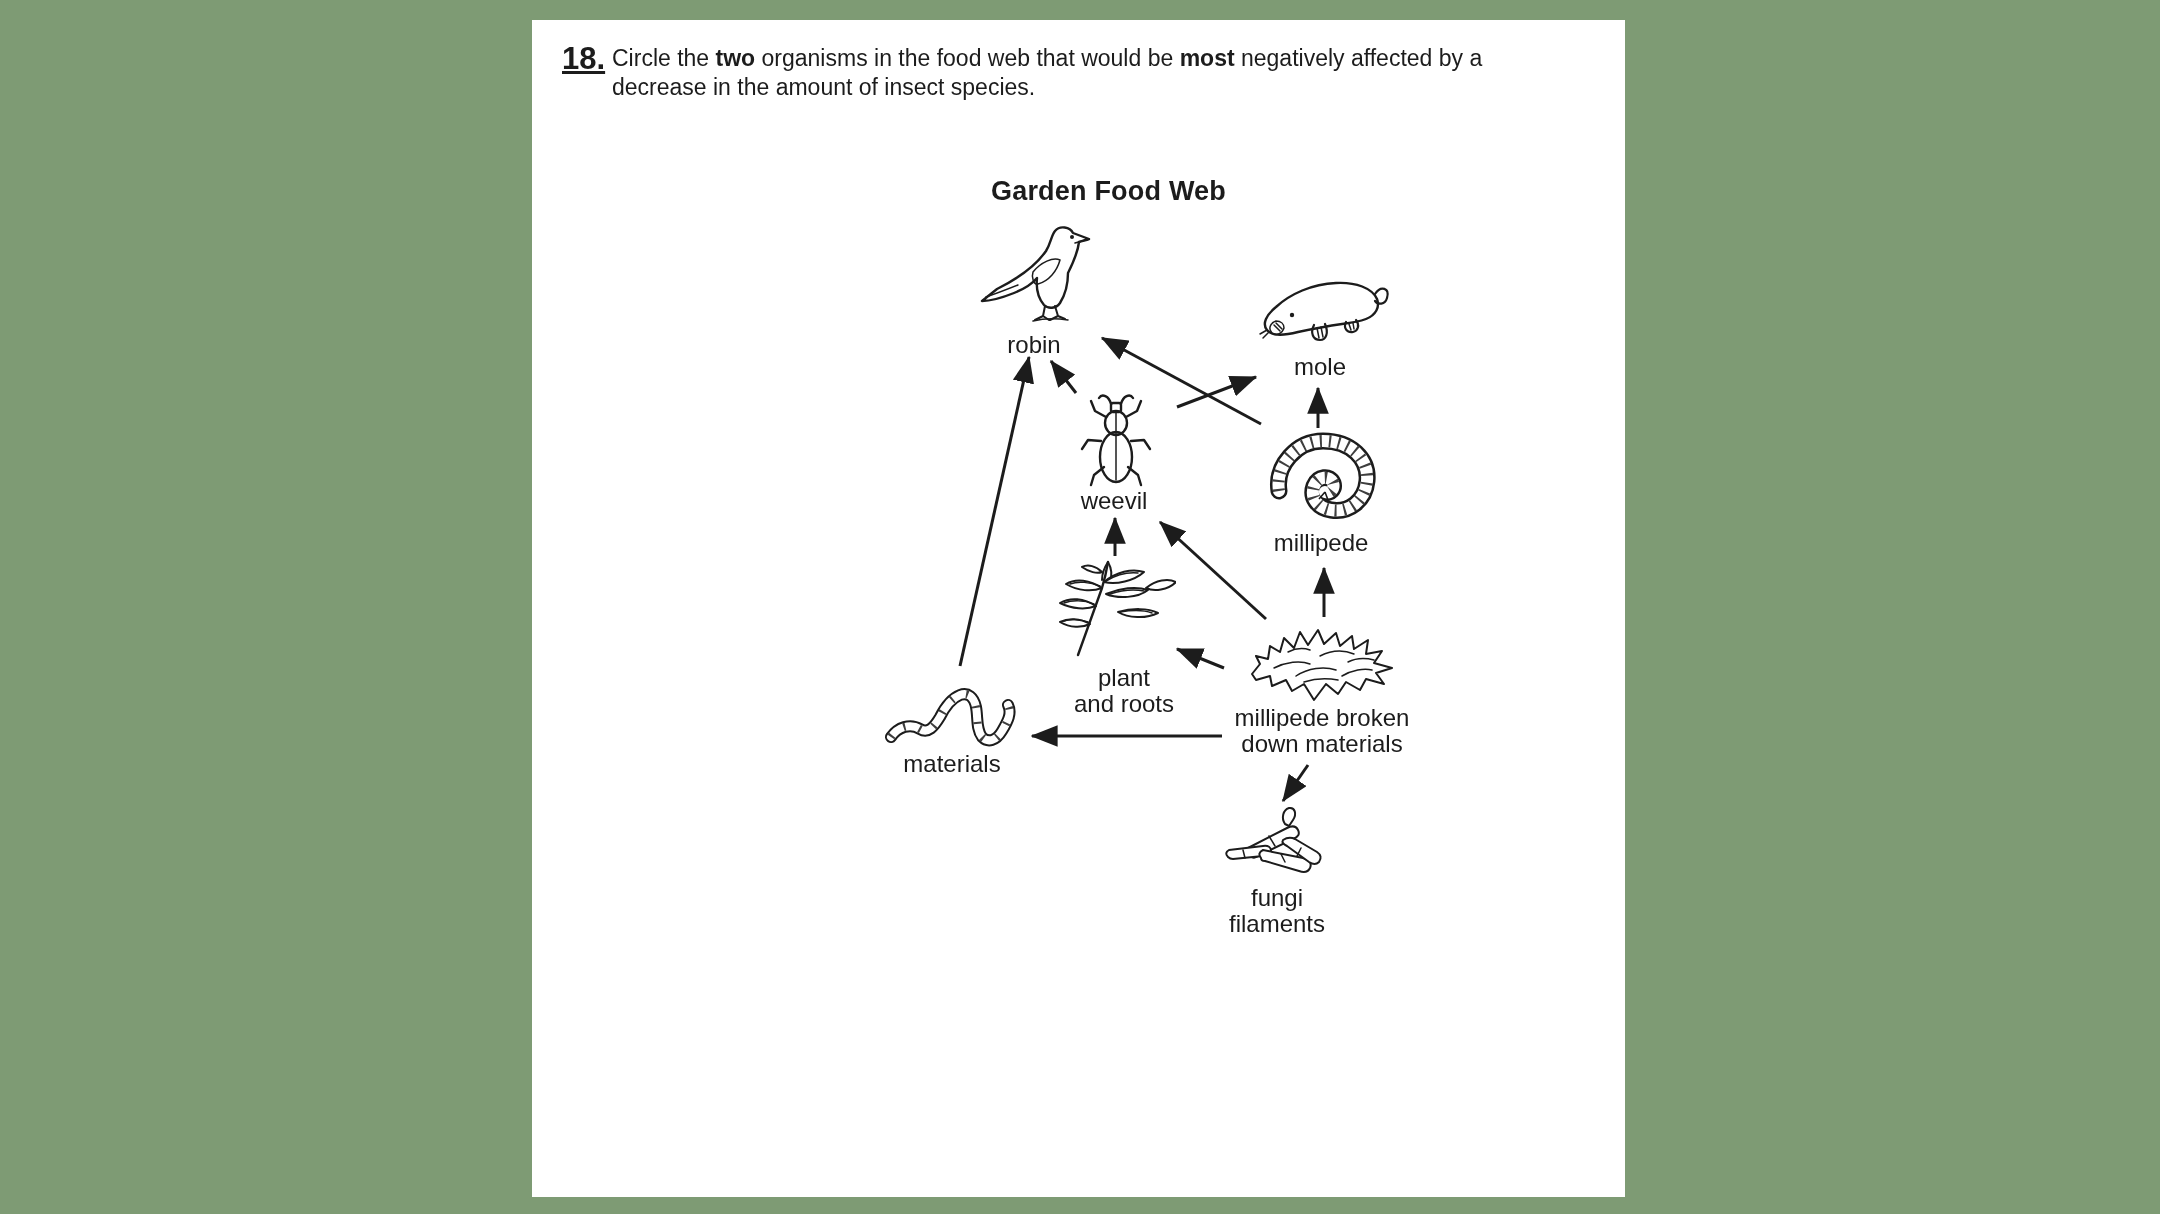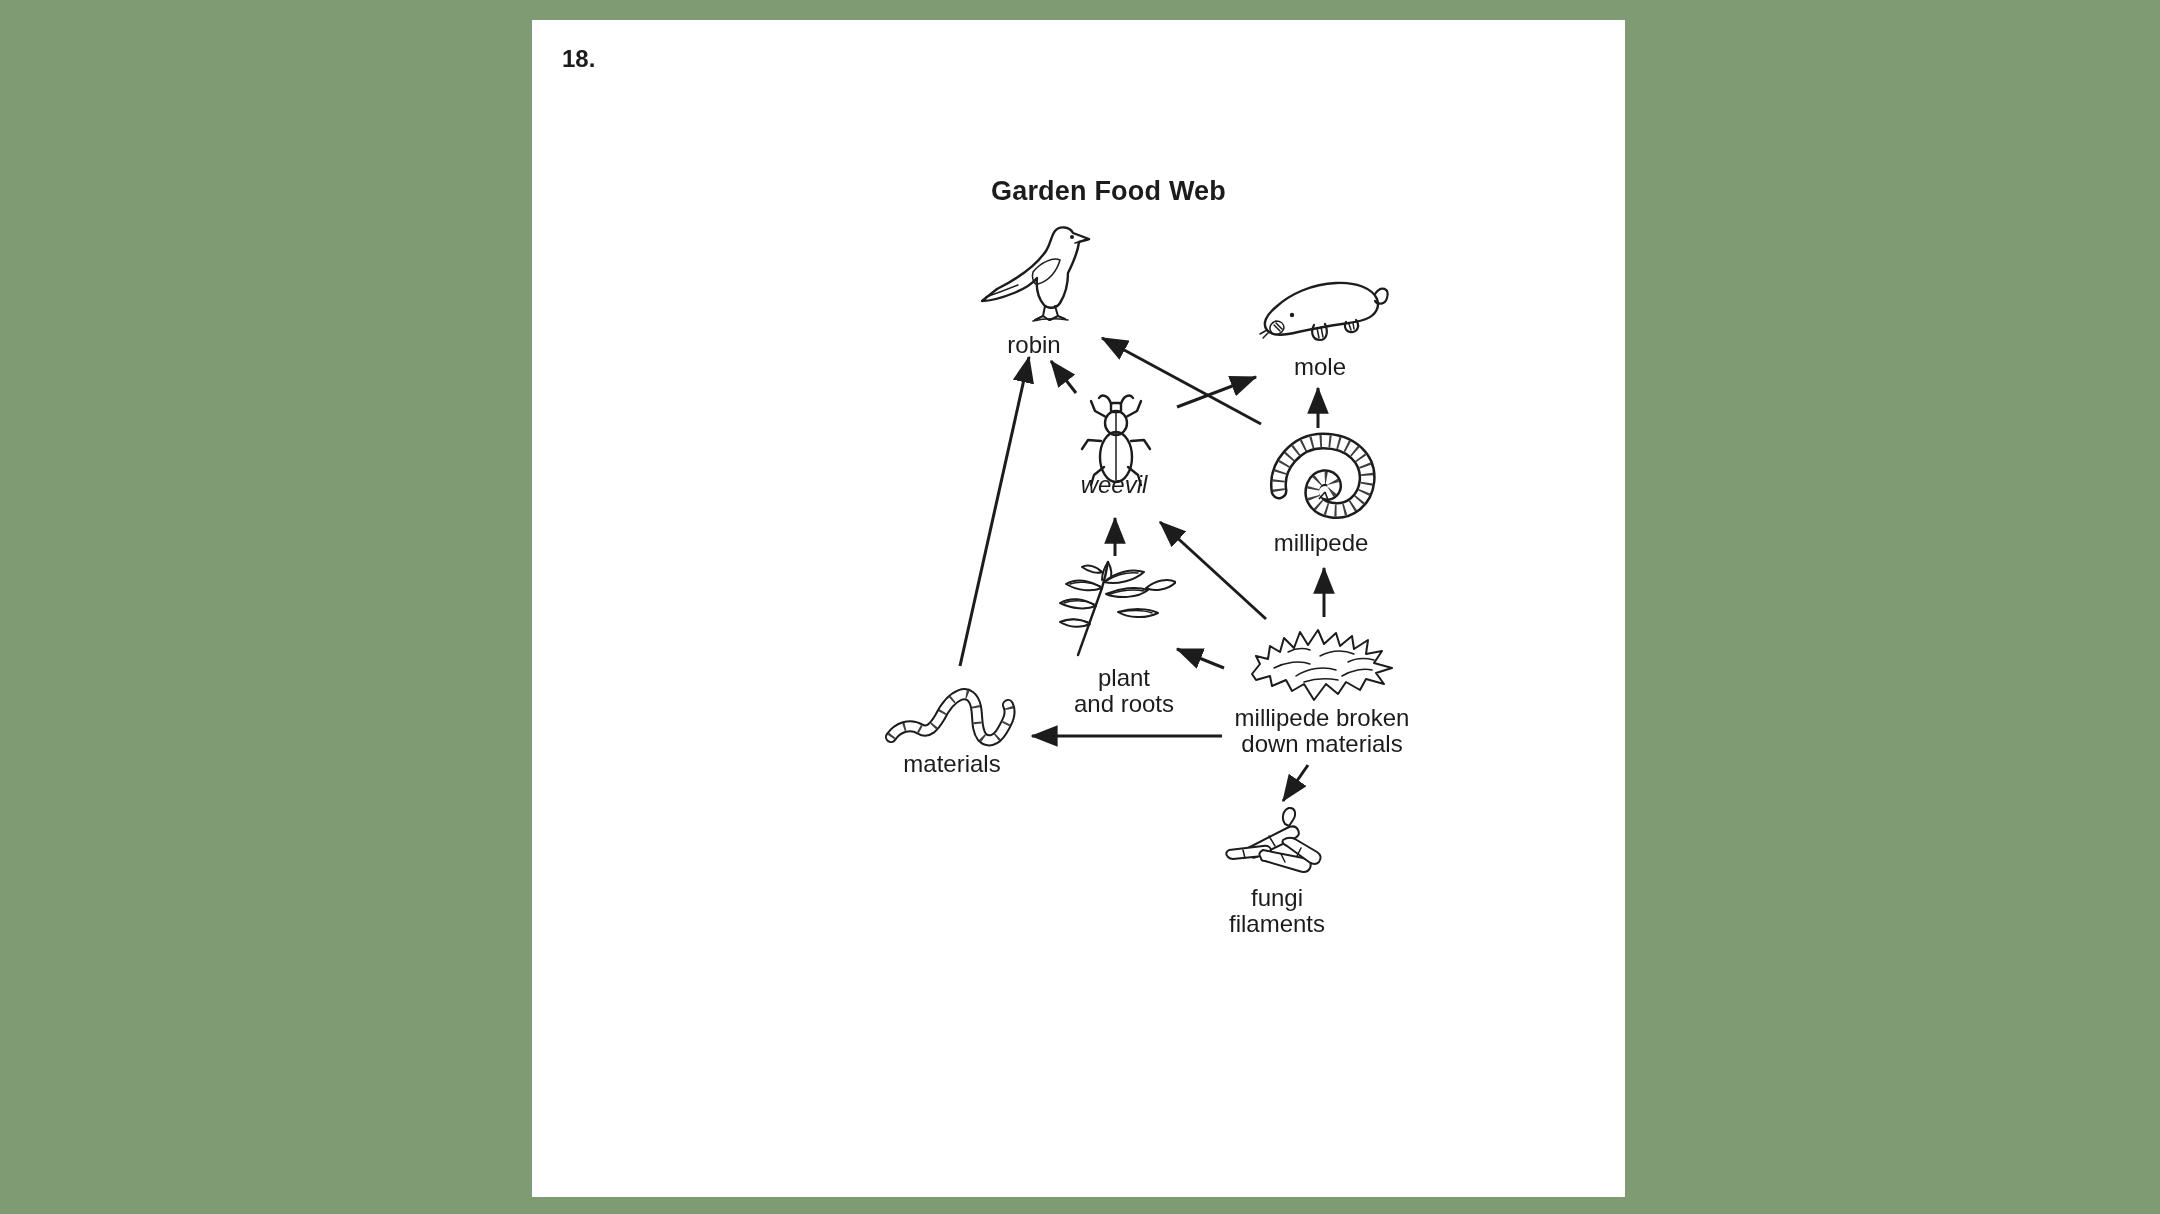--- a/index.html
+++ b/index.html
@@ -5,21 +5,21 @@
   :root{
     --bg:#7e9b74;
     --paper:#ffffff;
     --ink:#1c1c1c;
   }
   *{margin:0;padding:0;box-sizing:border-box;}
   html,body{width:2160px;height:1214px;}
   body{font-family:"Liberation Sans",sans-serif;overflow:hidden;}
   .canvas{position:relative;width:2160px;height:1214px;background:var(--bg);color:var(--ink);}
   .page{position:absolute;left:532px;top:20px;width:1093px;height:1177px;background:var(--paper);}
-  .q-num{position:absolute;left:30px;top:24px;font-size:24px;font-weight:bold;line-height:29px;}
+  .q-num{position:absolute;left:30px;top:24px;font-size:31px;font-weight:bold;line-height:29px;text-decoration:underline;}
   .q-text{position:absolute;left:80px;top:24px;width:1015px;font-size:23px;line-height:29px;}
   .q-line2{display:block;}
   .diagram-title{position:absolute;left:459px;top:156px;width:320px;text-align:left;font-size:27px;font-weight:bold;letter-spacing:0.2px;}
   .illus{position:absolute;}
   .illus svg{display:block;width:100%;height:100%;}
   .nlabel{position:absolute;transform:translateX(-50%);white-space:nowrap;font-size:24px;line-height:26px;text-align:center;color:var(--ink);}
   .nlabel span{display:block;}
   #arrow-layer{position:absolute;left:0;top:0;width:1093px;height:1177px;pointer-events:none;}
   #arrow-layer line{stroke:var(--ink);stroke-width:3;}
   #arrow-layer marker path{fill:var(--ink);stroke:none;}
@@ -28,20 +28,21 @@
   .thin{stroke-width:1.5;}
   .fillink{fill:var(--ink);stroke:none;}
 </style>
 </head>
 <body>
 
 <div class="canvas">
   <div class="page">
 
     <div class="q-num">18.</div>
+    <div class="q-text"><span style="display:inline">Circle the </span><b>two</b><span style="display:inline"> organisms in the food web that would be </span><b>most</b><span style="display:inline"> negatively affected by a</span><span class="q-line2">decrease in the amount of insect species.</span></div>
 
     <div class="diagram-title">Garden Food Web</div>
 
     <div class="illus" style="left:441px;top:206px;width:120px;height:100px;">
       <svg viewBox="0 0 120 100">
         <g class="lineart">
           <path d="M116,13 L100,7 C97,1 87,-1 82,5 C78,10 78,17 73,25 C64,38 48,51 24,63 L9,75 C20,75 31,71 41,67 C51,63 59,58 64,52 C63,62 65,72 71,79 C75,83 83,83 87,77 C92,69 95,59 95,47 C100,37 105,25 106,16 C109,15 113,14 116,13 Z"></path>
           <path class="thin" d="M116,13 L102,17"></path>
           <path class="thin" d="M13,71 C25,67 35,63 45,59"></path>
           <path d="M60,46 C68,36 80,31 87,34 C84,45 76,55 65,58 C61,59 58,52 60,46 Z" class="thin"></path>
@@ -85,21 +86,21 @@
           <path class="thin" d="M39,21 L39,89"></path>
           <path d="M29,26 L18,20 L14,10"></path>
           <path d="M49,26 L60,20 L64,10"></path>
           <path d="M24,50 L11,49 L5,58"></path>
           <path d="M54,50 L67,49 L73,58"></path>
           <path d="M27,76 L17,84 L14,94"></path>
           <path d="M51,76 L61,84 L64,94"></path>
         </g>
       </svg>
     </div>
-    <div class="nlabel" style="left:582px;top:452px;font-style:italic;">
+    <div class="nlabel" style="left:582px;top:468px;">
         <span>weevil</span>
       </div>
 
     <div class="illus" style="left:733px;top:411px;width:112px;height:94px;">
       <svg viewBox="0 0 112 94">
         <path d="M14,60 C10,34 32,10 58,10 C86,10 104,28 102,50 C100,70 84,82 66,79 C52,77 45,66 49,55 C53,45 65,44 68,52 C70,58 65,63 60,61" fill="none" stroke="#1c1c1c" stroke-width="17" stroke-linecap="round"></path>
         <path d="M14,60 C10,34 32,10 58,10 C86,10 104,28 102,50 C100,70 84,82 66,79 C52,77 45,66 49,55 C53,45 65,44 68,52 C70,58 65,63 60,61" fill="none" stroke="#ffffff" stroke-width="12" stroke-linecap="round"></path>
         <path d="M14,60 C10,34 32,10 58,10 C86,10 104,28 102,50 C100,70 84,82 66,79 C52,77 45,66 49,55 C53,45 65,44 68,52 C70,58 65,63 60,61" fill="none" stroke="#1c1c1c" stroke-width="12" stroke-dasharray="2 7" opacity="0.85"></path>
         <path d="M60,61 L54,68 M60,61 L63,69" fill="none" stroke="#1c1c1c" stroke-width="1.6"></path>
       </svg>

